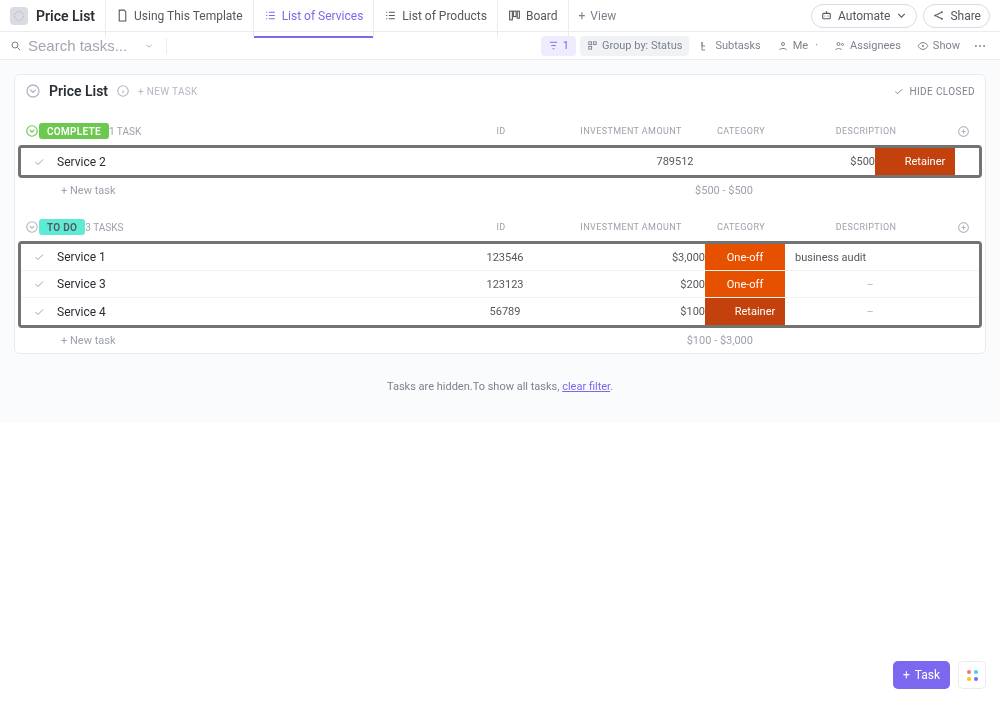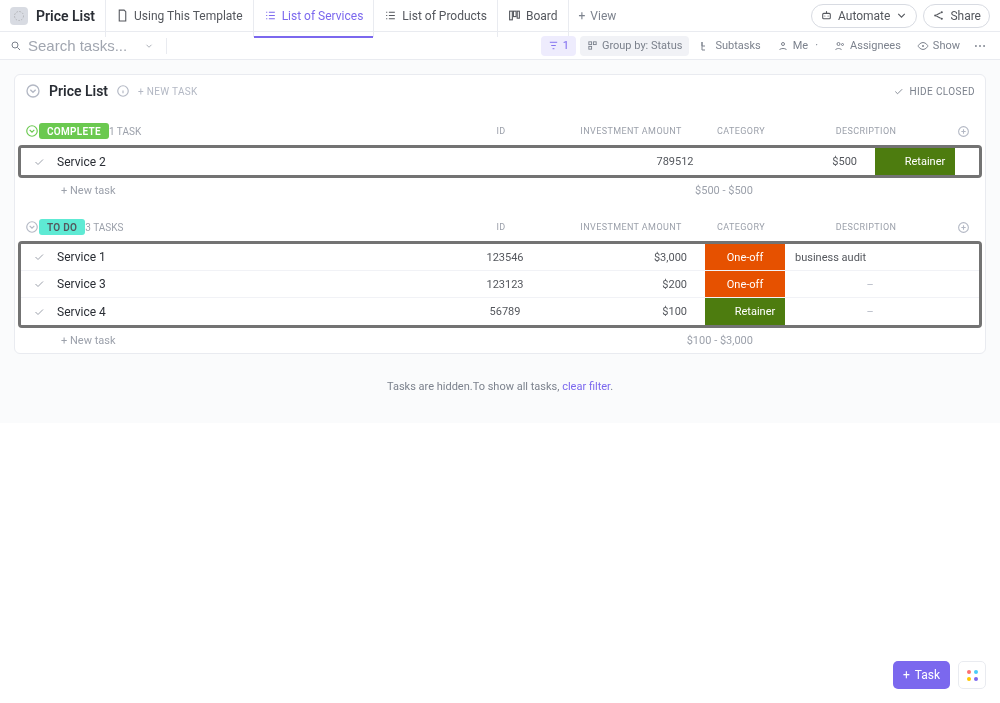--- a/index.html
+++ b/index.html
@@ -58,35 +58,35 @@
   .col.cat{ width:80px; padding:0;}
   .col.desc{ width:170px; justify-content:center;}
   .col.add{ width:24px; color:#b3b8c4; cursor:pointer;}
 
   .task-rows { border:3px solid #737373; border-radius:4px; margin:0 3px; overflow:hidden;}
   .task-row { display:flex; align-items:stretch; height:27px; background:#fff; border-bottom:1px solid #f1f2f6; font-size:12px; color:#292d34;}
   .task-row:last-child{border-bottom:none;}
   .task-row .check{ width:36px; display:flex; align-items:center; justify-content:center; color:#9ca1ab;}
   .task-row .name{ flex:1; display:flex; align-items:center; }
   .task-row .id{ width:120px; display:flex; align-items:center; justify-content:center; color:#54575d; font-size:11px;}
-  .task-row .inv{ width:140px; display:flex; align-items:center; justify-content:flex-end; padding-right:18px; font-size:11px; color:#54575d;}
+  .task-row .inv{ width:140px; display:flex; align-items:center; justify-content:flex-end; padding-right:0; font-size:11px; color:#54575d;}
   .task-row .cat{ width:80px; display:flex; align-items:center; justify-content:center; color:#fff; font-size:11px;}
   .task-row .desc{ width:170px; display:flex; align-items:center; justify-content:flex-start; padding-left:10px; font-size:11px; color:#54575d;}
   .task-row .add{ width:24px;}
 
-  .cat.retainer{ background:#4d7c0f;padding-left:20px;}
+  .cat.retainer{ background:#c2410c;padding-left:20px;}
   .cat.oneoff{ background:#e65100;}
   .dash{color:#b3b8c4;}
 
   .group-footer { display:flex; align-items:center; padding:6px 10px 6px 46px; font-size:11px; color:#9ca1ab;}
   .group-footer .sum { margin-left:auto; width:474px; display:flex;}
   .group-footer .sum .inv{ width:140px; text-align:right; padding-right:8px; margin-left:120px;}
 
   .hidden-msg { text-align:center; font-size:11px; color:#7c828d; margin-top:26px;}
-  .hidden-msg a { color:#7b68ee; cursor:pointer;}
+  .hidden-msg a { color:#7b68ee; text-decoration:underline; cursor:pointer;}
 
   
   .float-actions{ position:fixed; right:14px; bottom:14px; display:flex; gap:8px; align-items:center;}
   .task-btn{ display:inline-flex; align-items:center; gap:5px; background:#7b68ee; color:#fff; height:28px; padding:0 10px; border-radius:5px; font-size:12px; cursor:pointer;}
   .apps-btn{ width:28px; height:28px; border:1px solid #e9ebf0; border-radius:5px; display:flex; align-items:center; justify-content:center; background:#fff; cursor:pointer;}
   .apps-btn .d{width:4px;height:4px;border-radius:50%;}
 
   svg { fill: currentColor; }
 </style>
 </head>

